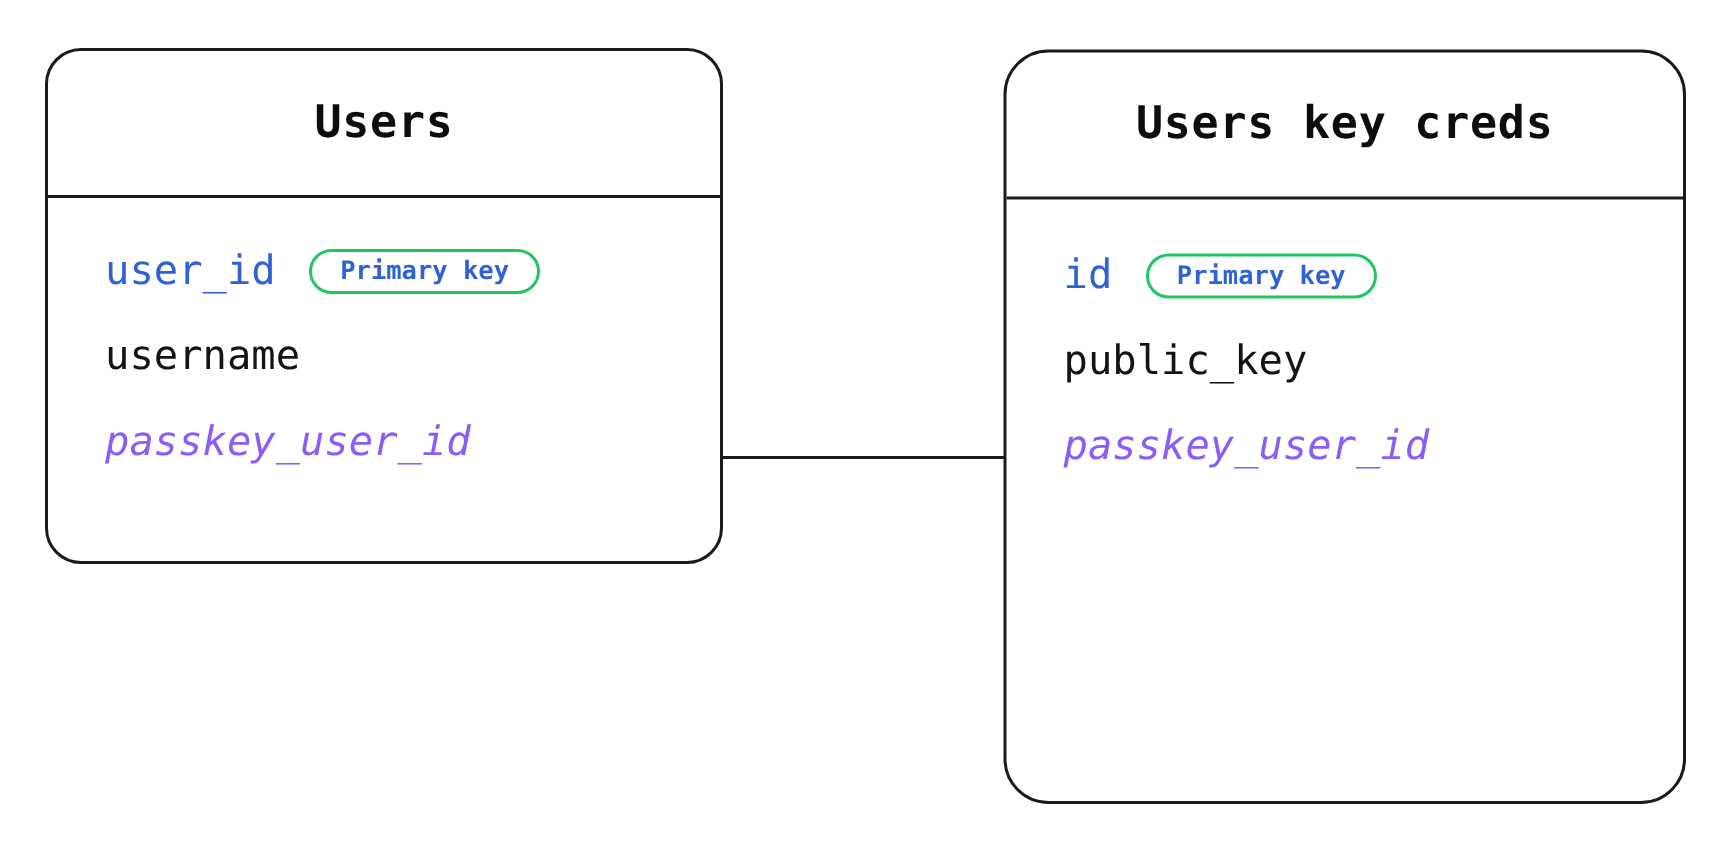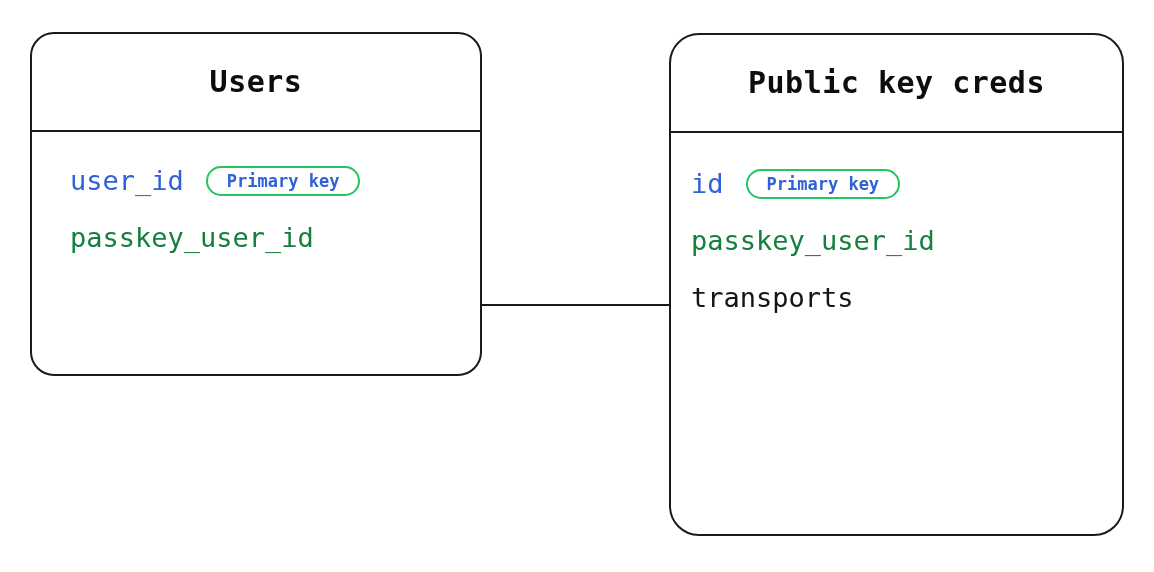--- a/index.html
+++ b/index.html
@@ -62,21 +62,22 @@
 
   .field-name {
     font-weight: normal;
     letter-spacing: 0px;
   }
 
   .field-name.key {
     color: #2f62d4;
   }
   .field-name.fk {
-    color: #15803d;
+    color: #8b5cf6;
+    font-style: italic;
   }
   .field-name.plain {
     color: #141414;
   }
 
   .pk-badge {
     display: inline-flex;
     align-items: center;
     justify-content: center;
     box-sizing: border-box;
@@ -122,21 +123,21 @@
     width: 455px;
     height: 503px;
     border-radius: 30px;
   }
   #entity-pkc .entity-header {
     height: 96px;
     line-height: 96px;
     font-size: 30px;
   }
   #entity-pkc .entity-fields {
-    padding-left: 20px;
+    padding-left: 38px;
     padding-top: 22px;
     text-align: right;
   }
   #entity-pkc .field-row {
     height: 57px;
     font-size: 27px;
   }
   #entity-pkc .pk-badge {
     margin-left: 22px;
     height: 30px;
@@ -162,47 +163,50 @@
   <div class="entity" id="entity-users">
     <div class="entity-header">Users</div>
     <div class="entity-divider"></div>
     <div class="entity-fields">
 
       <div class="field-row">
         <span class="field-name key">user_id</span>
         <span class="pk-badge">Primary key</span>
       </div>
 
+      <div class="field-row">
+        <span class="field-name plain">username</span>
+      </div>
 
       <div class="field-row">
         <span class="field-name fk">passkey_user_id</span>
       </div>
 
     </div>
   </div>
 
   <div class="entity" id="entity-pkc">
-    <div class="entity-header">Public key creds</div>
+    <div class="entity-header">Users key creds</div>
     <div class="entity-divider"></div>
     <div class="entity-fields">
 
       <div class="field-row">
         <span class="field-name key">id</span>
         <span class="pk-badge">Primary key</span>
       </div>
 
+      <div class="field-row">
+        <span class="field-name plain">public_key</span>
+      </div>
 
       <div class="field-row">
         <span class="field-name fk">passkey_user_id</span>
       </div>
 
 
 
-      <div class="field-row">
-        <span class="field-name plain">transports</span>
-      </div>
 
     </div>
   </div>
 
   <div id="relationship-connector"></div>
 
 </div>
 
 </body></html>

